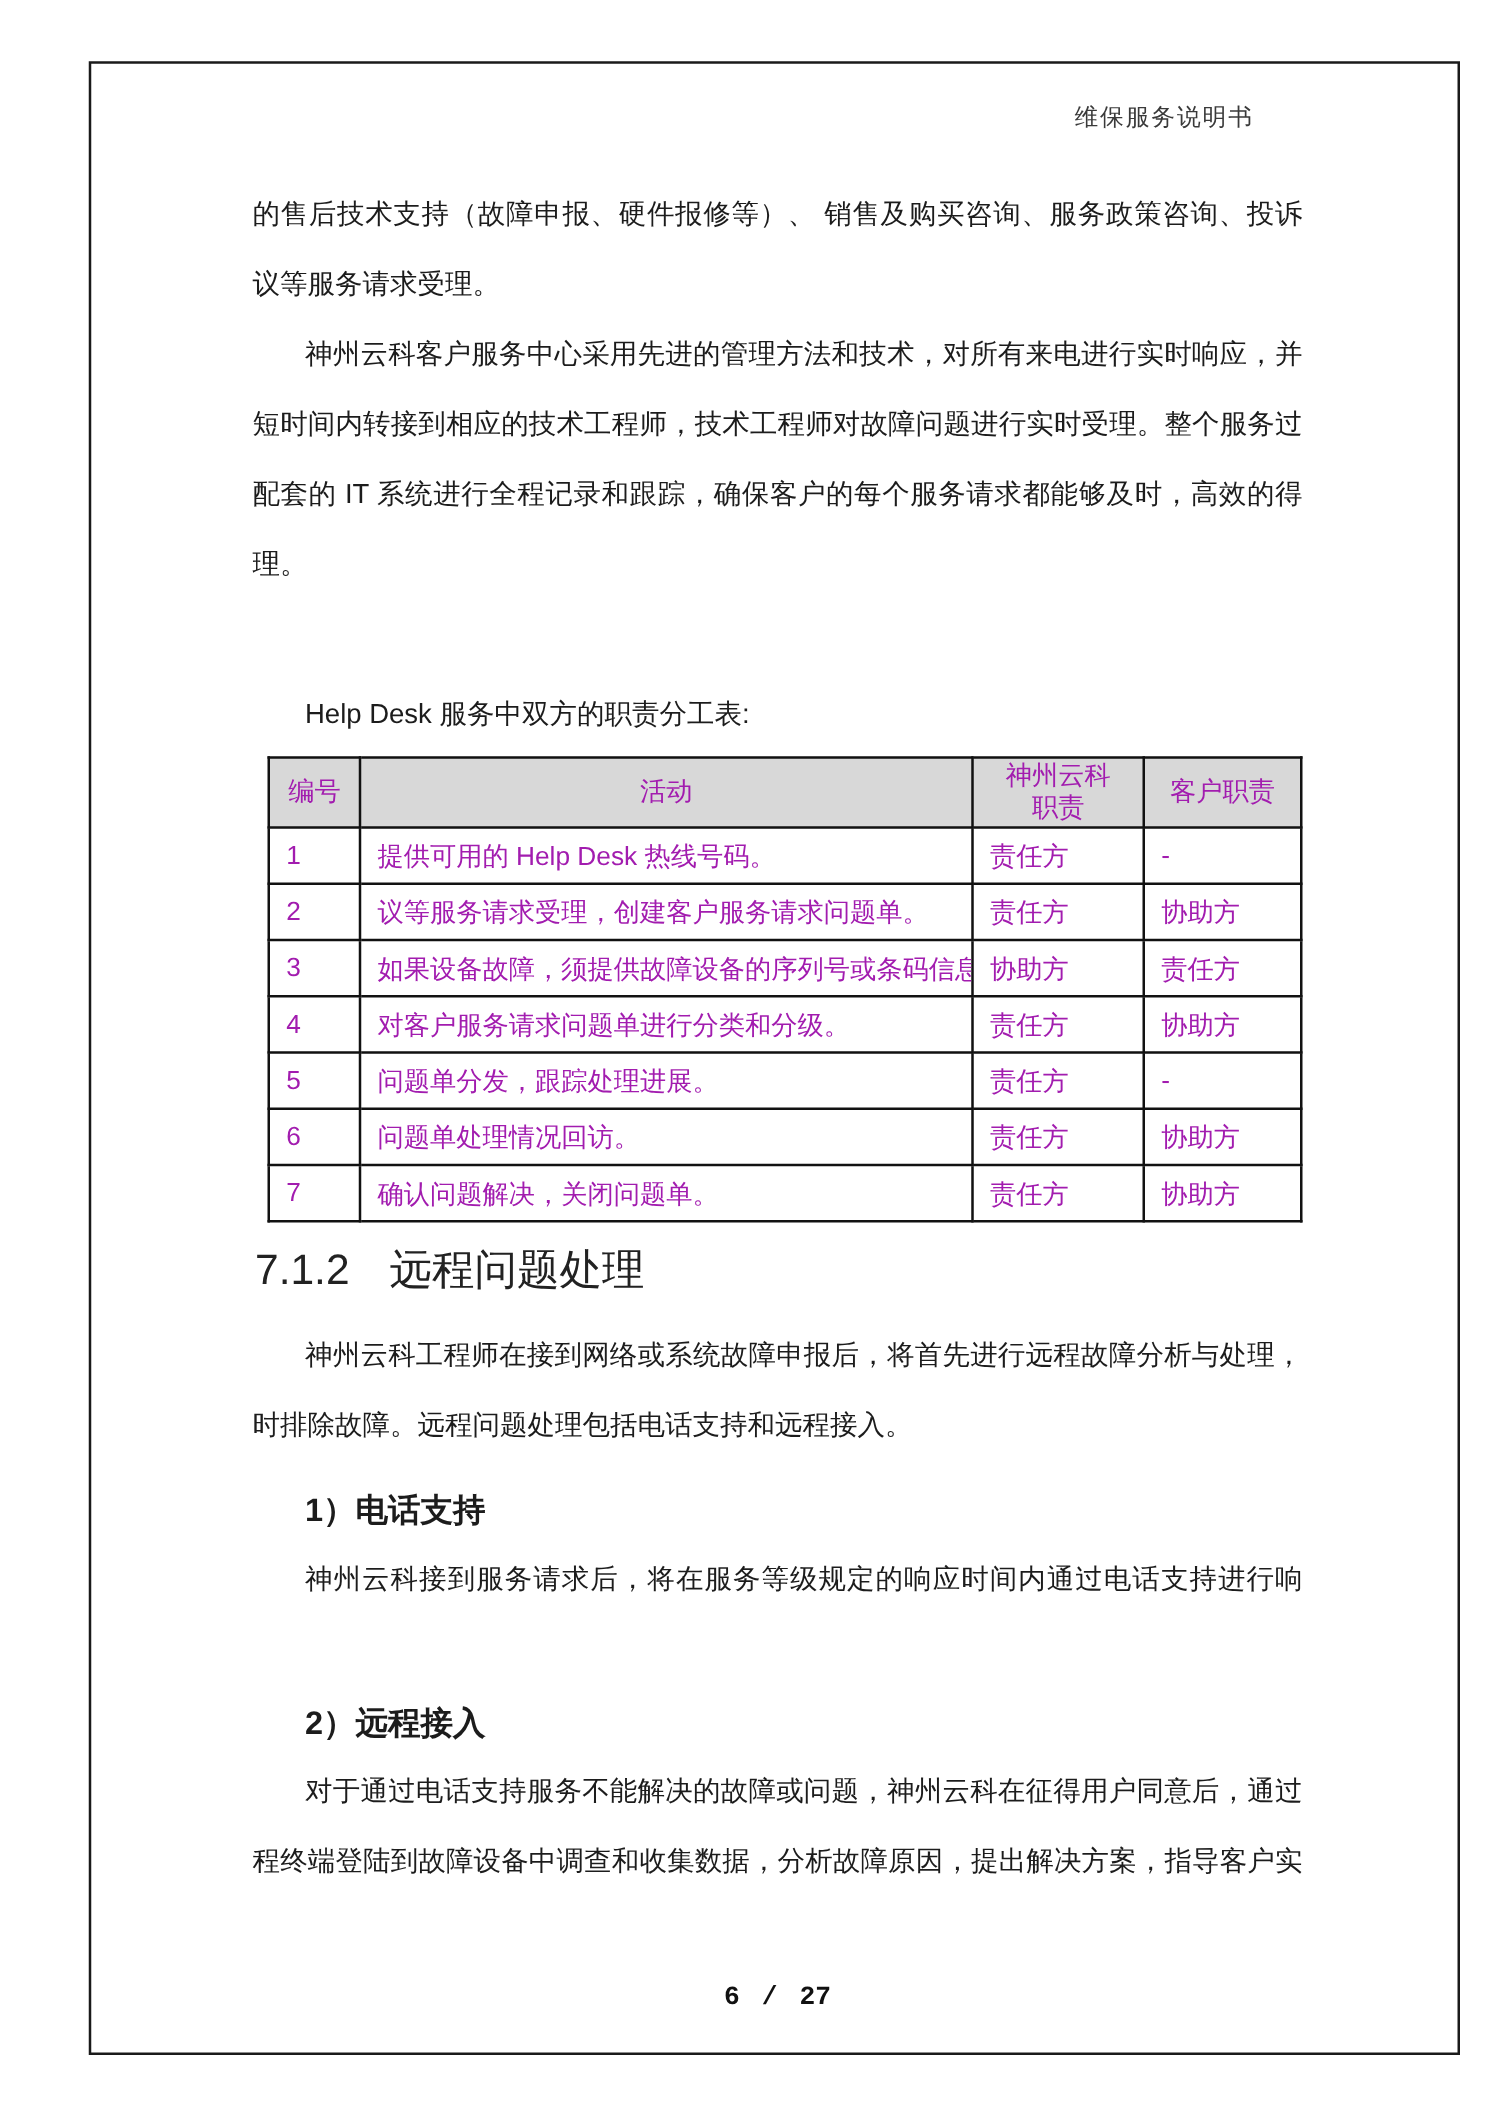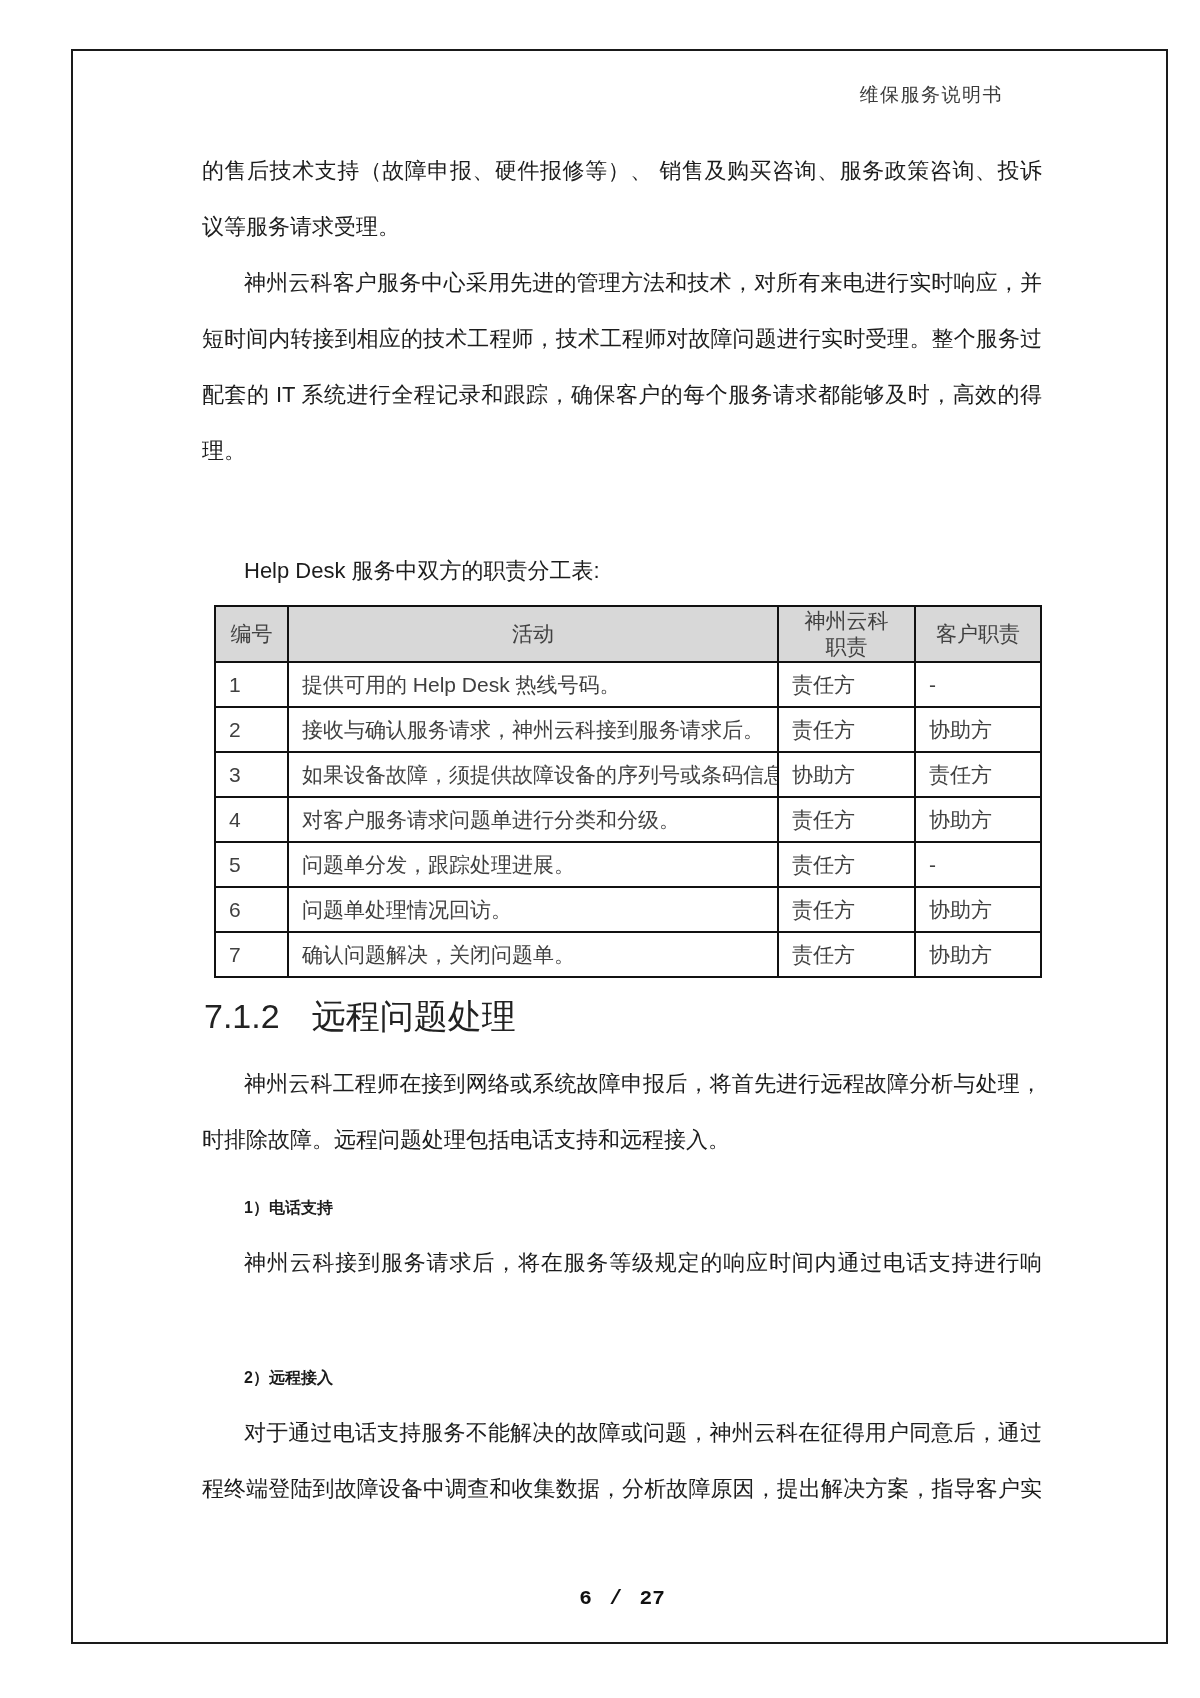--- a/index.html
+++ b/index.html
@@ -50,21 +50,21 @@
     overflow: hidden;
     max-height: 56px;
   }
   .line.indent { padding-left: 42px; }
   .subhead {
     position: absolute;
     left: 180px;
     width: 840px;
     height: 56px;
     line-height: 56px;
-    font-size: 16px;
+    font-size: 26px;
     font-weight: bold;
   }
   .subhead .inner { padding-left: 42px; }
   .section-heading {
     position: absolute;
     left: 182px;
     top: 988px;
     height: 56px;
     line-height: 56px;
     font-size: 34px;
@@ -72,21 +72,21 @@
   }
   .section-heading .sec-num { margin-right: 32px; }
   table.resp-table {
     position: absolute;
     left: 192px;
     top: 605px;
     width: 826px;
     border-collapse: collapse;
     table-layout: fixed;
     font-size: 21px;
-    color: #404040;
+    color: #a21caf;
   }
   table.resp-table th, table.resp-table td {
     border: 2px solid #111;
     padding: 0;
     box-sizing: border-box;
   }
   table.resp-table th {
     background: #d8d8d8;
     font-weight: normal;
     text-align: center;
@@ -161,21 +161,21 @@
     </thead>
     <tbody>
         <tr>
           <td>1</td>
           <td>提供可用的 Help Desk 热线号码。</td>
           <td>责任方</td>
           <td>-</td>
         </tr>
         <tr>
           <td>2</td>
-          <td>接收与确认服务请求，神州云科接到服务请求后。</td>
+          <td>议等服务请求受理，创建客户服务请求问题单。</td>
           <td>责任方</td>
           <td>协助方</td>
         </tr>
         <tr>
           <td>3</td>
           <td>如果设备故障，须提供故障设备的序列号或条码信息。</td>
           <td>协助方</td>
           <td>责任方</td>
         </tr>
         <tr>

